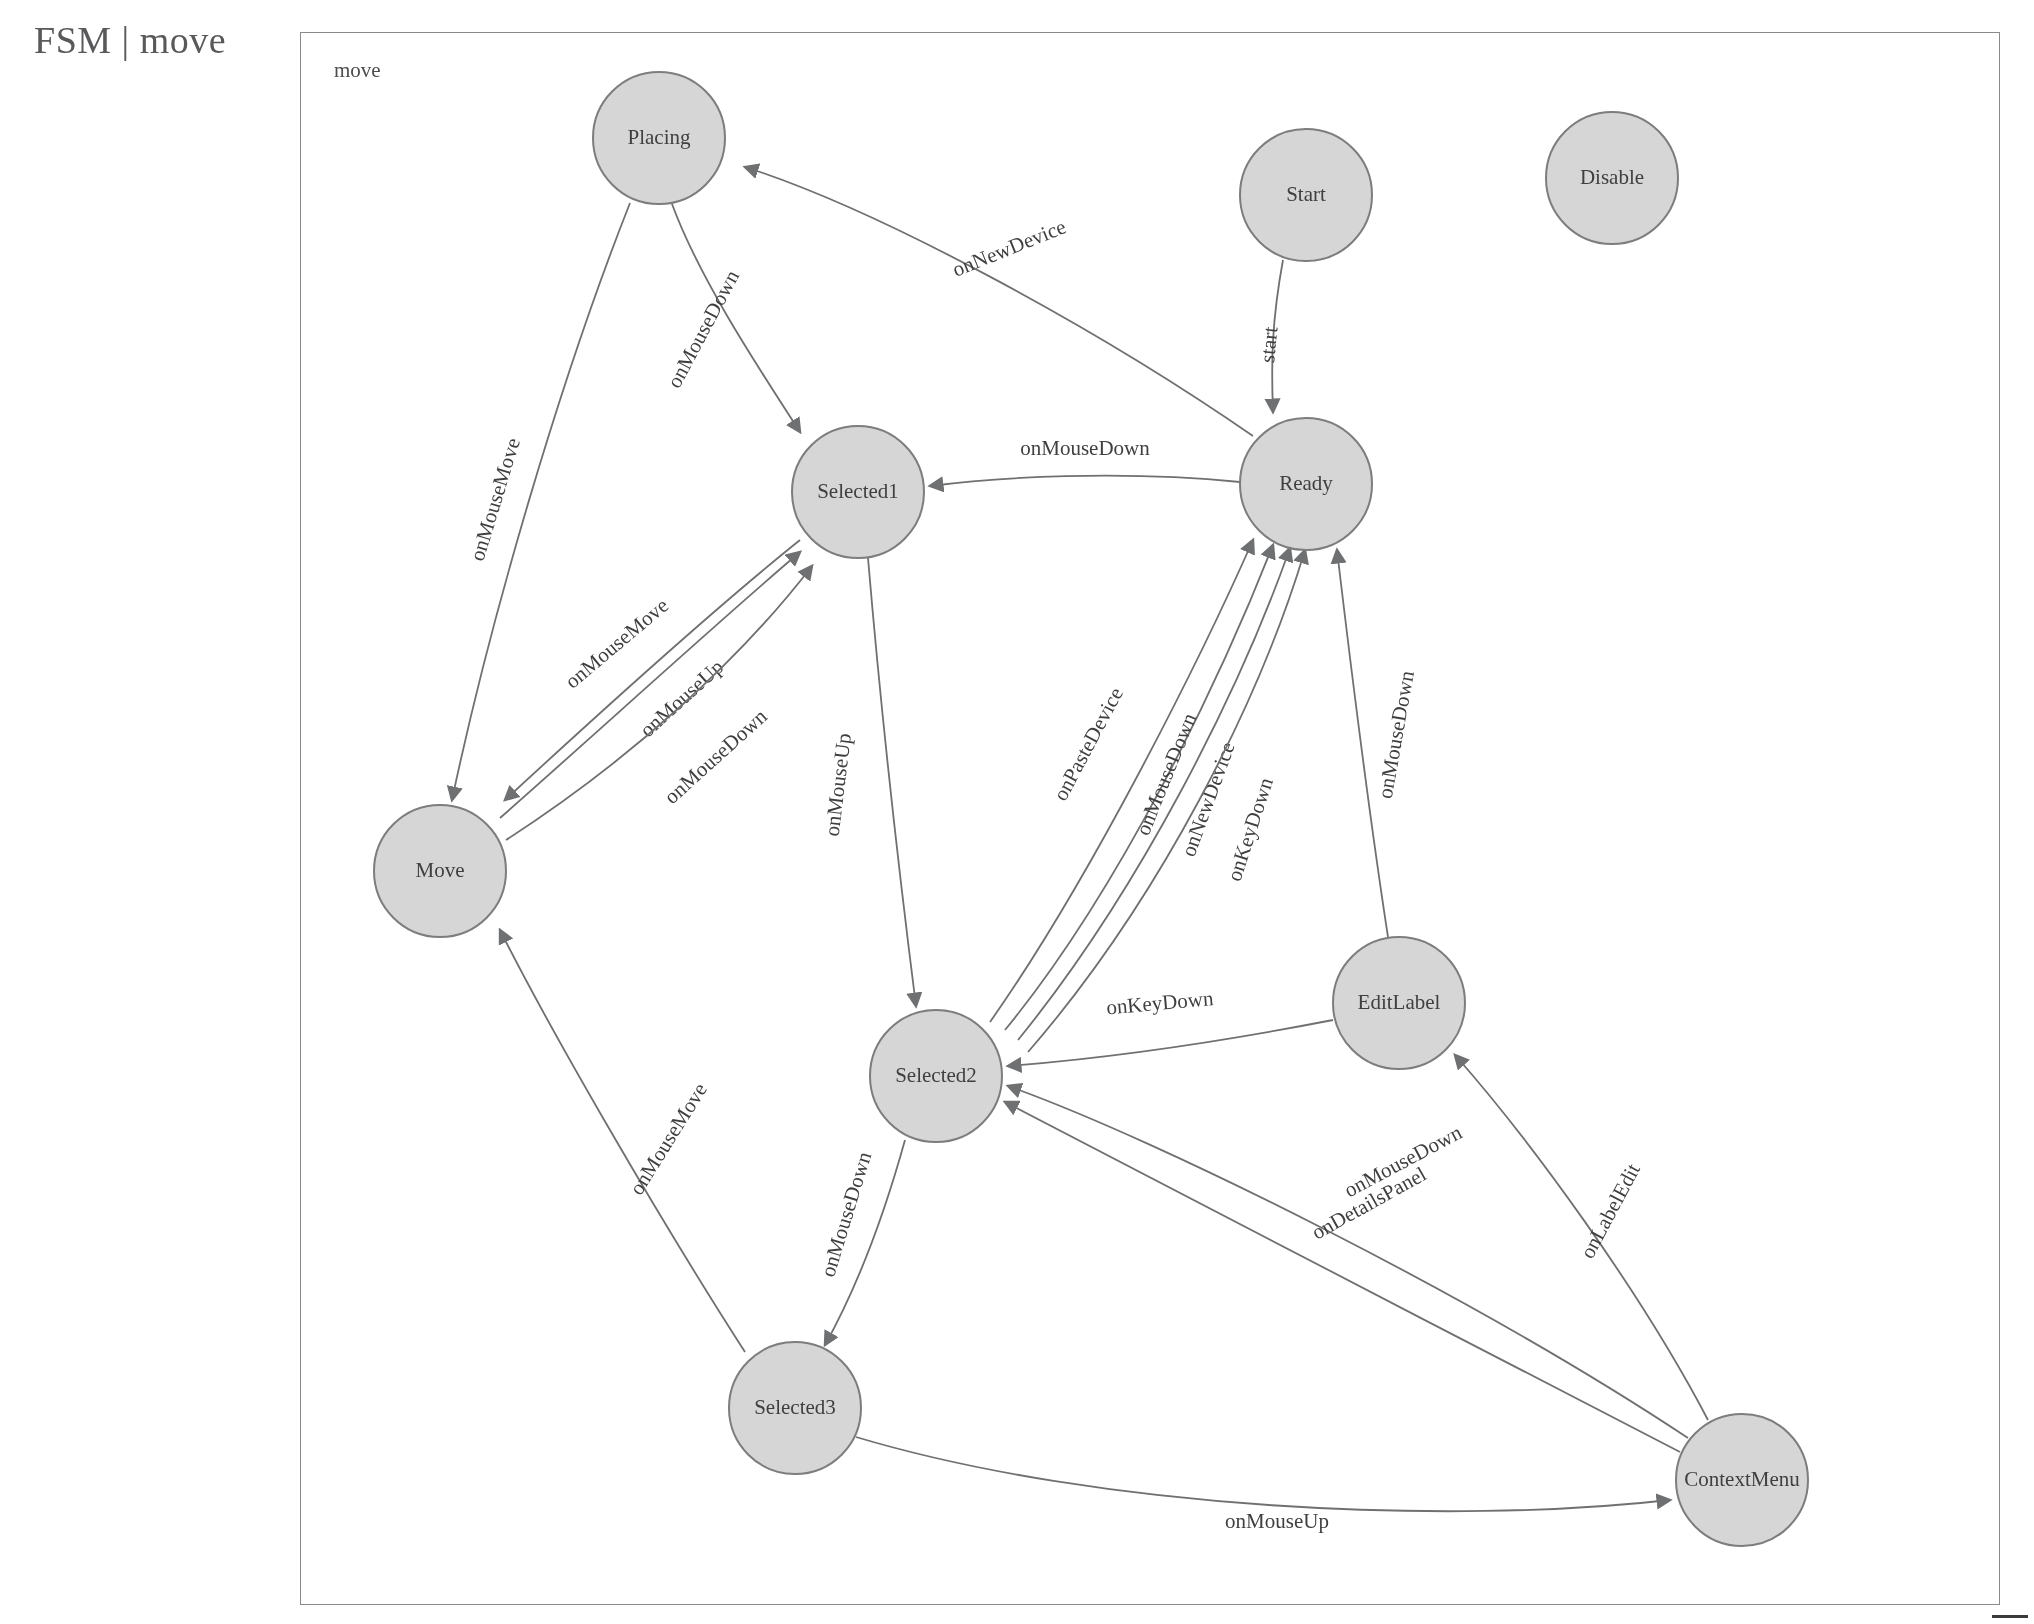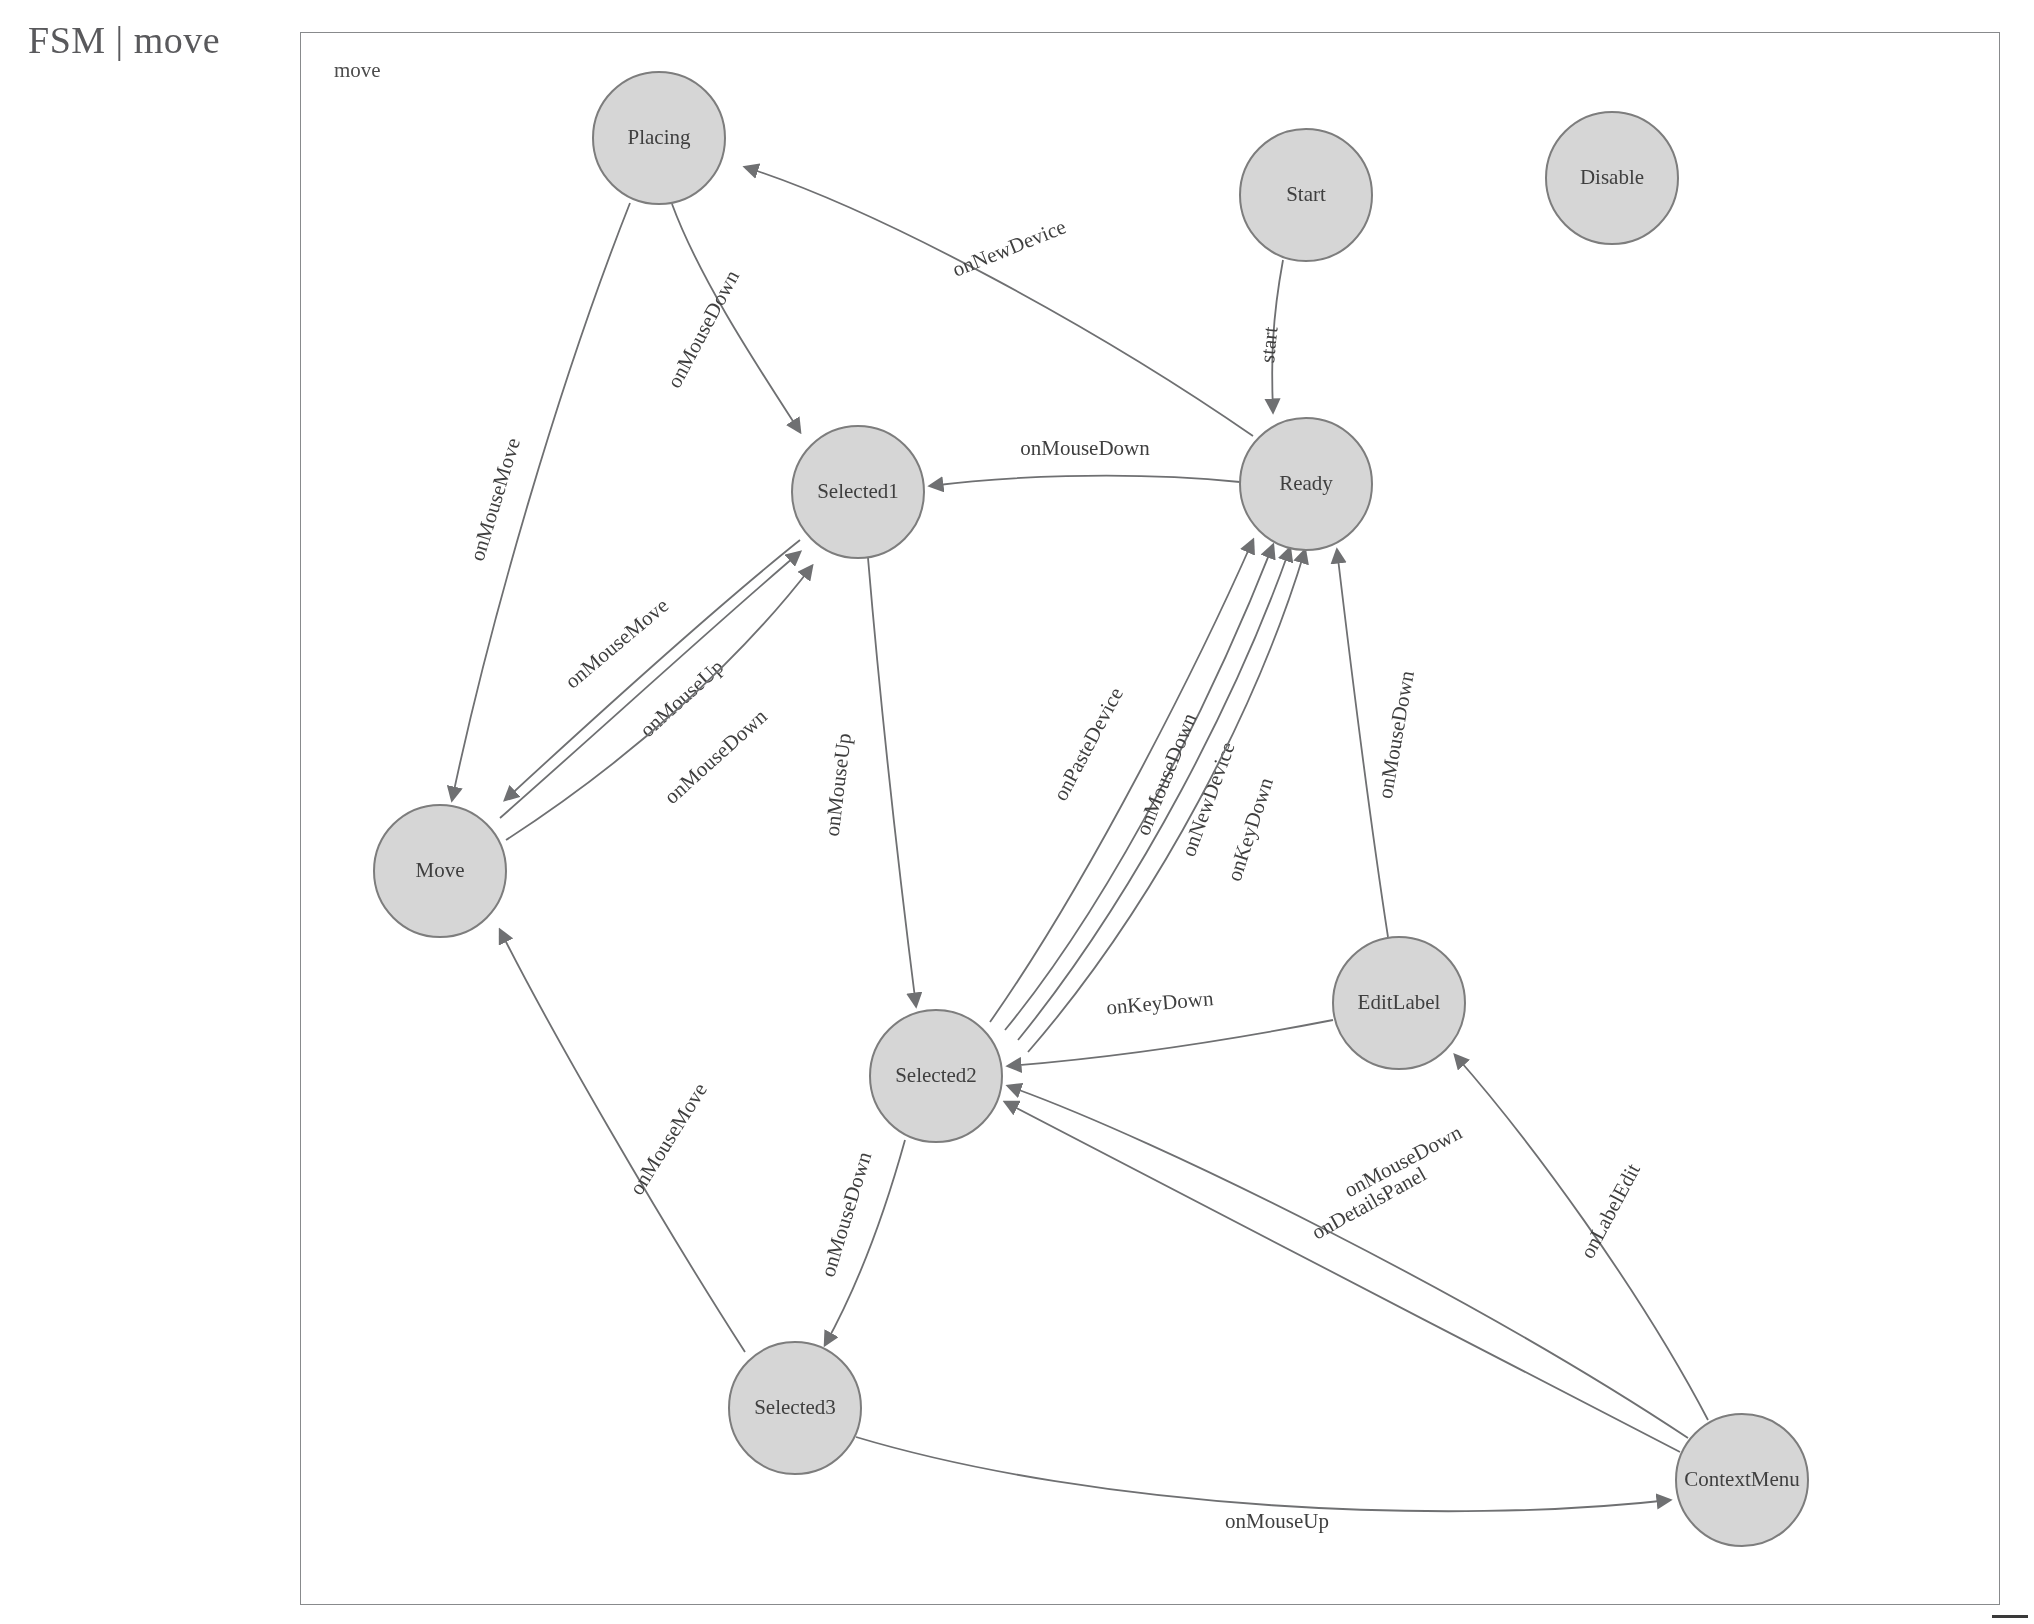--- a/index.html
+++ b/index.html
@@ -14,21 +14,21 @@
     font-family: "Liberation Serif", serif;
     color: #4d4d4d;
   }
   #root {
     position: relative;
     width: 2034px;
     height: 1624px;
   }
   #page-title {
     position: absolute;
-    left: 28px;
+    left: 34px;
     top: 18px;
     font-size: 38px;
     color: #59595c;
     font-family: "Liberation Serif", serif;
     letter-spacing: 0.5px;
     white-space: nowrap;
   }
   #diagram-frame {
     position: absolute;
     left: 300px;

